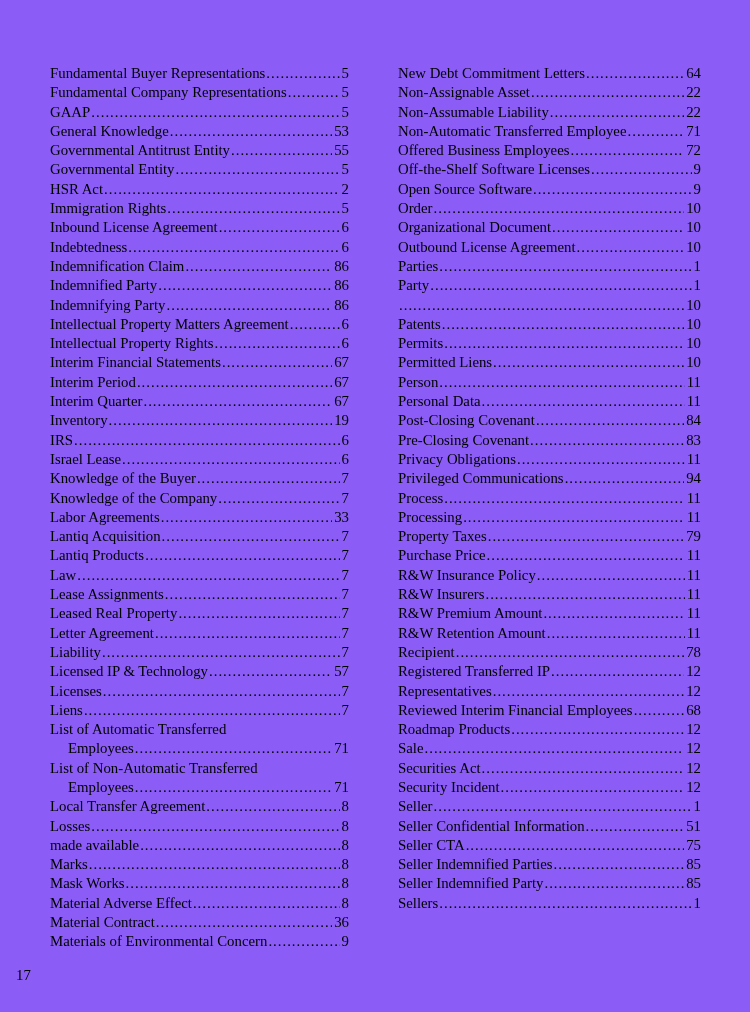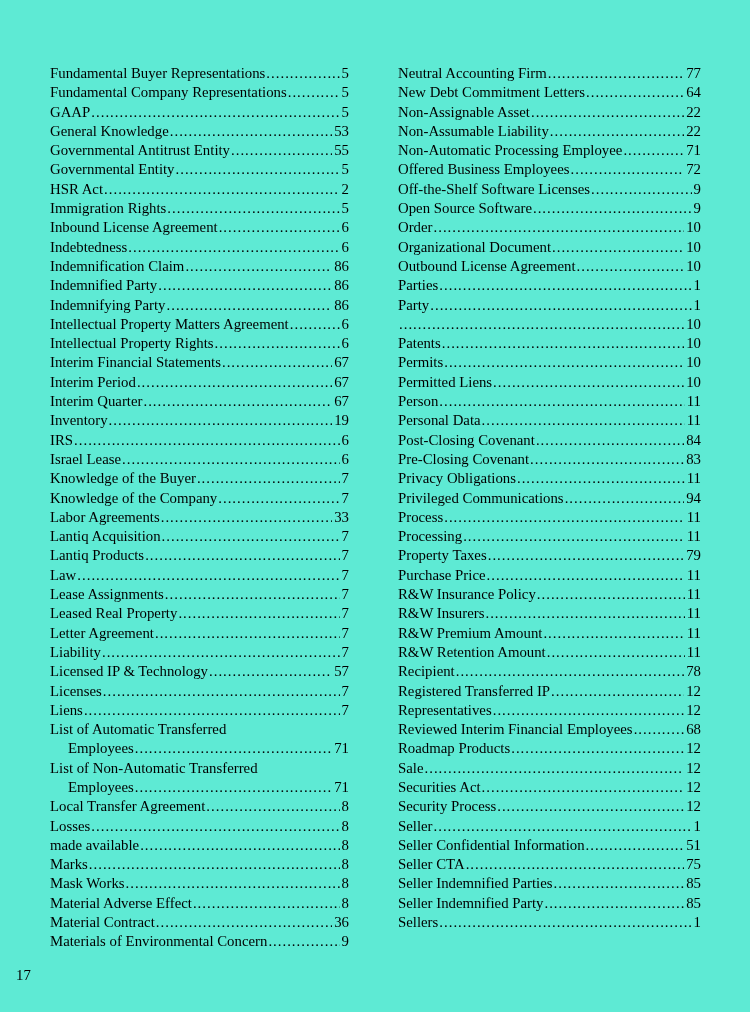--- a/index.html
+++ b/index.html
@@ -4,21 +4,21 @@
 <style>
   html, body {
     margin: 0;
     padding: 0;
     background: #ffffff;
   }
   .page {
     position: relative;
     width: 750px;
     height: 1012px;
-    background: #5eead4;
+    background: #8b5cf6;
     box-sizing: border-box;
     padding: 64px 49px 0 50px;
     font-family: "Liberation Serif", "DejaVu Serif", serif;
     font-size: 14.8px;
     color: #000000;
     overflow: hidden;
   }
   .columns {
     display: flex;
     gap: 49px;
@@ -380,27 +380,20 @@
           <div class="line">
             <span class="term">Materials of Environmental Concern</span>
             <span class="leader"></span>
             <span class="pnum">9</span>
           </div>
         </div>
       </div>
     <div class="col-right">
         <div class="entry">
           <div class="line">
-            <span class="term">Neutral Accounting Firm</span>
-            <span class="leader"></span>
-            <span class="pnum">77</span>
-          </div>
-        </div>
-        <div class="entry">
-          <div class="line">
             <span class="term">New Debt Commitment Letters</span>
             <span class="leader"></span>
             <span class="pnum">64</span>
           </div>
         </div>
         <div class="entry">
           <div class="line">
             <span class="term">Non-Assignable Asset</span>
             <span class="leader"></span>
             <span class="pnum">22</span>
@@ -408,21 +401,21 @@
         </div>
         <div class="entry">
           <div class="line">
             <span class="term">Non-Assumable Liability</span>
             <span class="leader"></span>
             <span class="pnum">22</span>
           </div>
         </div>
         <div class="entry">
           <div class="line">
-            <span class="term">Non-Automatic Processing Employee</span>
+            <span class="term">Non-Automatic Transferred Employee</span>
             <span class="leader"></span>
             <span class="pnum">71</span>
           </div>
         </div>
         <div class="entry">
           <div class="line">
             <span class="term">Offered Business Employees</span>
             <span class="leader"></span>
             <span class="pnum">72</span>
           </div>
@@ -645,21 +638,21 @@
         </div>
         <div class="entry">
           <div class="line">
             <span class="term">Securities Act</span>
             <span class="leader"></span>
             <span class="pnum">12</span>
           </div>
         </div>
         <div class="entry">
           <div class="line">
-            <span class="term">Security Process</span>
+            <span class="term">Security Incident</span>
             <span class="leader"></span>
             <span class="pnum">12</span>
           </div>
         </div>
         <div class="entry">
           <div class="line">
             <span class="term">Seller</span>
             <span class="leader"></span>
             <span class="pnum">1</span>
           </div>

